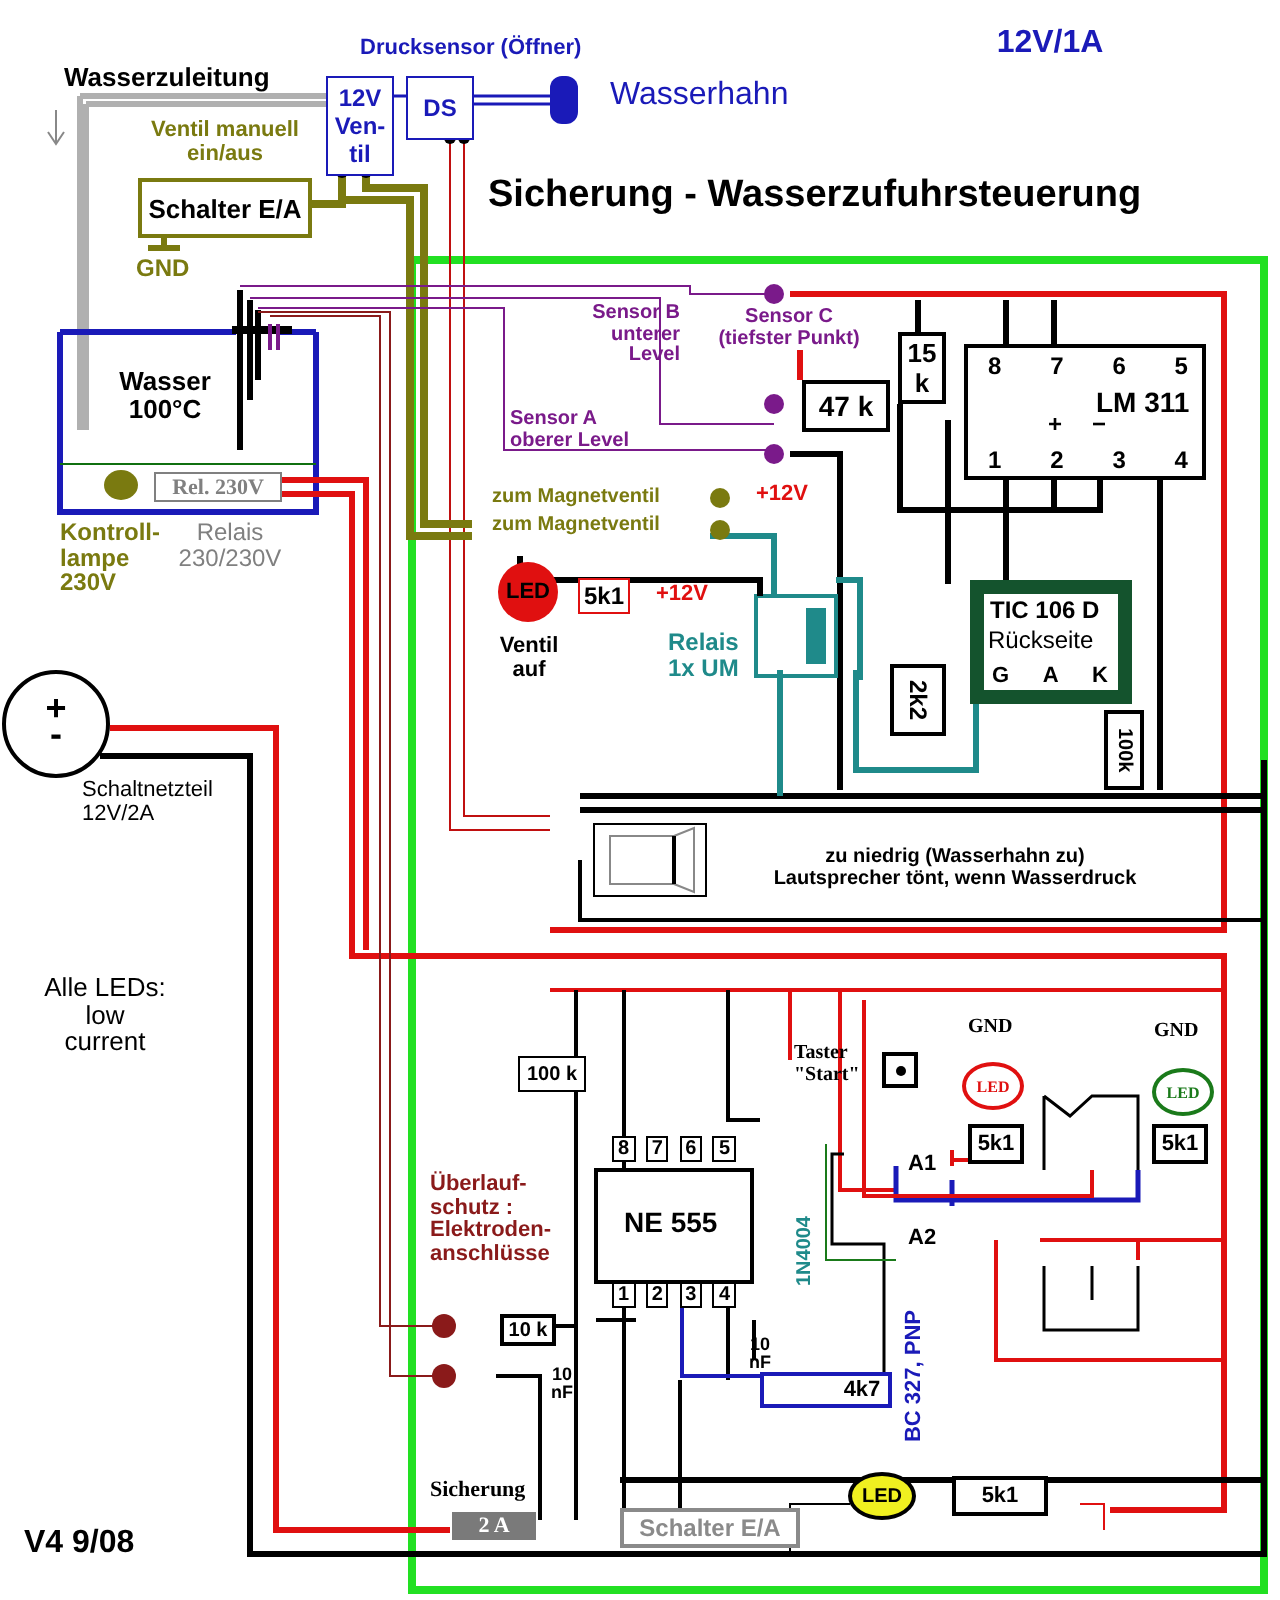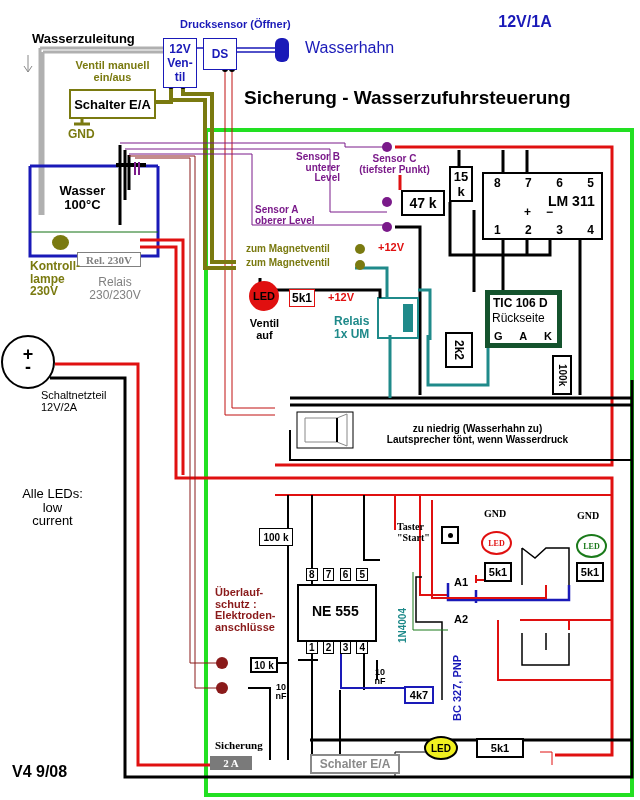--- a/index.html
+++ b/index.html
@@ -4,21 +4,21 @@
 <style>
   html, body { margin:0; padding:0; background:#ffffff; }
   body { width:640px; height:800px; position:relative; overflow:hidden; font-family:"Liberation Sans", sans-serif; }
   svg { position:absolute; left:0; top:0; }
   .t { position:absolute; white-space:nowrap; font-weight:bold; line-height:1.05; }
   .c { text-align:center; }
   .navy { color:#1a1ab8; }
   .olive { color:#7a7a10; }
   .purple { color:#7a1a8a; }
   .teal { color:#1f8a8a; }
-  .grey { color:#808080;margin-top:16px; }
+  .grey { color:#808080; }
   .maroon { color:#8a1a1a; }
   .red { color:#e01010;text-align:center; }
   .black { color:#000; }
   .serif { font-family:"Liberation Serif", serif; }
   .box { position:absolute; border:2px solid #000; background:#fff; display:flex; align-items:center; justify-content:center; font-weight:bold; font-size:14px; }
   .vert { writing-mode:vertical-rl; }
 </style>
 </head>
 <body>
 
@@ -189,21 +189,21 @@
 <div class="t red" style="left:328px;top:292px;font-size:11px;">+12V</div>
 <div class="t black c" style="left:242px;top:318px;width:45px;font-size:11px;">
   <div>Ventil</div>
   <div>auf</div>
 </div>
 <div class="t teal" style="left:334px;top:315px;font-size:12px;">
   <div>Relais</div>
   <div>1x UM</div>
 </div>
 
-<div style="position:absolute;left:485px;top:290px;width:67px;height:48px;border:5px solid #14532d;background:#fff;">
+<div style="position:absolute;left:485px;top:290px;width:67px;height:48px;border:7px solid #14532d;background:#fff;">
   <div class="t" style="left:3px;top:2px;font-size:12px;">TIC 106 D</div>
   <div class="t" style="left:2px;top:17px;font-size:12px;font-weight:normal;">Rückseite</div>
   <div style="position:absolute;left:4px;bottom:1px;width:58px;display:flex;justify-content:space-between;font-weight:bold;font-size:11px;">
     <span>G</span>
       <span>A</span>
       <span>K</span>
   </div>
 </div>
 <div class="box vert" style="left:445px;top:332px;width:24px;height:32px;font-size:12px;">2k2</div>
 <div class="box vert" style="left:552px;top:355px;width:16px;height:36px;font-size:10px;">100k</div>
@@ -263,33 +263,33 @@
   <div>Taster</div>
   <div>"Start"</div>
 </div>
 <div style="position:absolute;left:441px;top:526px;width:14px;height:14px;border:2px solid #000;background:#fff;display:flex;align-items:center;justify-content:center;">
   <div style="width:5px;height:5px;border-radius:50%;background:#000;"></div>
 </div>
 <div class="t black" style="left:454px;top:577px;font-size:11px;">A1</div>
 <div class="t black" style="left:454px;top:614px;font-size:11px;">A2</div>
 <div class="t teal vert" style="left:398px;top:608px;font-size:10px;transform:rotate(180deg);">1N4004</div>
 <div class="t navy vert" style="left:452px;top:655px;font-size:11px;transform:rotate(180deg);">BC 327, PNP</div>
-<div class="box" style="left:404px;top:686px;width:26px;height:14px;border-color:#1a1ab8;font-size:11px;">4k7</div>
+<div class="box" style="left:380px;top:686px;width:26px;height:14px;border-color:#1a1ab8;font-size:11px;padding-left:36px;">4k7</div>
 
 <div class="t black serif" style="left:484px;top:509px;font-size:10px;">GND</div>
 <div class="serif" style="position:absolute;left:481px;top:531px;width:27px;height:20px;border:2px solid #e01010;border-radius:50%;display:flex;align-items:center;justify-content:center;font-size:8px;color:#e01010;font-weight:bold;">
   <span>LED</span>
 </div>
 <div class="box" style="left:484px;top:562px;width:24px;height:16px;font-size:11px;">5k1</div>
 <div class="t black serif" style="left:577px;top:511px;font-size:10px;">GND</div>
 <div class="serif" style="position:absolute;left:576px;top:534px;width:27px;height:20px;border:2px solid #1a7a1a;border-radius:50%;display:flex;align-items:center;justify-content:center;font-size:8px;color:#1a7a1a;font-weight:bold;">
   <span>LED</span>
 </div>
 <div class="box" style="left:576px;top:562px;width:24px;height:16px;font-size:11px;">5k1</div>
 
 <div class="t black serif" style="left:215px;top:740px;font-size:11px;">Sicherung</div>
-<div class="box serif" style="left:210px;top:756px;width:42px;height:14px;background:#7a7a7a;border:none;color:#fff;font-size:11px;">2 A</div>
+<div class="box serif" style="left:226px;top:756px;width:42px;height:14px;background:#7a7a7a;border:none;color:#fff;font-size:11px;">2 A</div>
 <div class="box" style="left:310px;top:754px;width:86px;height:16px;background:#fff;border:2px solid #8a8a8a;color:#8a8a8a;font-size:12px;">Schalter E/A</div>
 <div style="position:absolute;left:424px;top:736px;width:30px;height:20px;border:2px solid #000;border-radius:50%;background:#f0f020;display:flex;align-items:center;justify-content:center;font-size:10px;font-weight:bold;">
   <span>LED</span>
 </div>
 <div class="box" style="left:476px;top:738px;width:44px;height:16px;font-size:11px;">5k1</div>
 <div class="t black" style="left:12px;top:764px;font-size:16px;">V4  9/08</div>
 
 </body></html>

